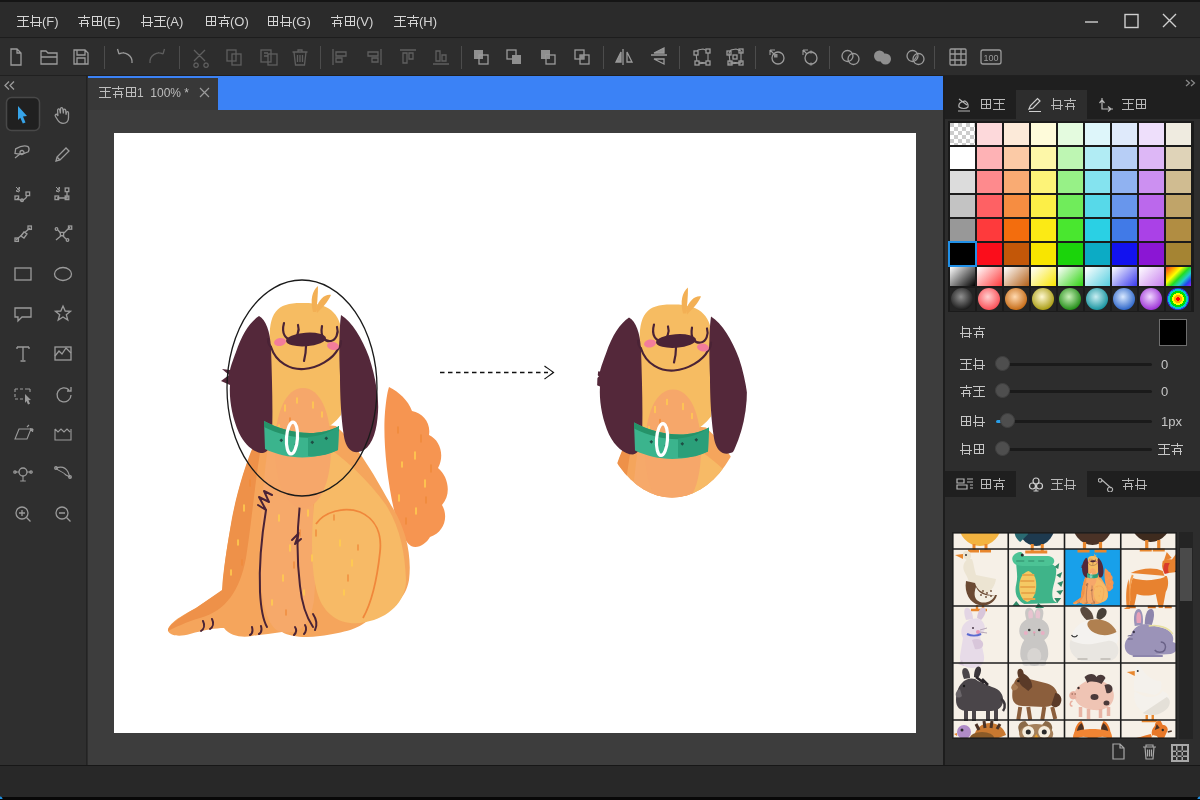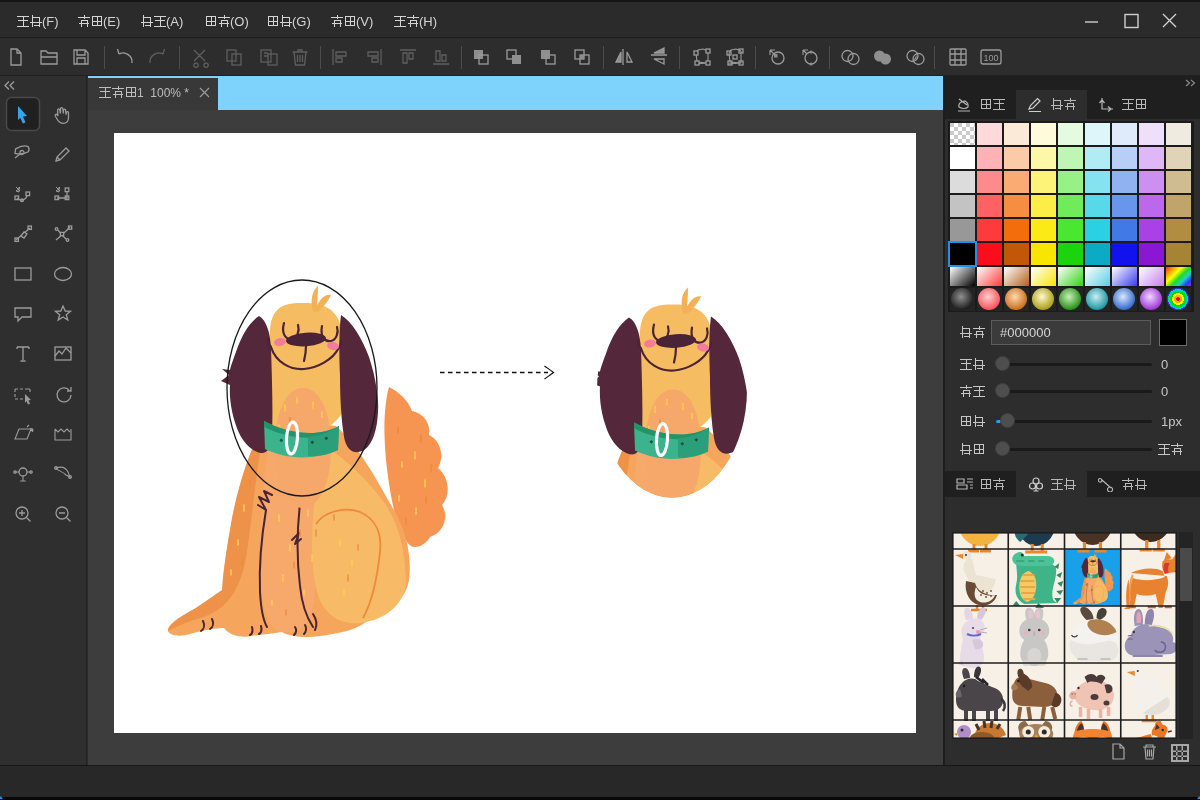--- a/index.html
+++ b/index.html
@@ -34,21 +34,21 @@
  linear-gradient(currentColor,currentColor) 9px 5px/1px 7px no-repeat,
  linear-gradient(currentColor,currentColor) 6px 0px/1px 4px no-repeat;}
 
 #menubar{left:0;top:0;width:1200px;height:38px;background:#2b2b2b;border-top:2px solid #151515;color:#d4d4d4;font-size:13px;border-bottom:1px solid #1d1d1d;}
 .mi{position:absolute;top:12px;letter-spacing:0px;}
 
 #toolbar{left:0;top:39px;width:1200px;height:37px;background:#2d2d2d;border-bottom:1px solid #202020;}
 
 #leftpanel{left:0;top:76px;width:87px;height:689px;background:#2f2f2f;border-right:1px solid #232323;}
 
-#tabbar{left:88px;top:76px;width:857px;height:34px;background:#7dd3fc;padding-left:28px;}
+#tabbar{left:88px;top:76px;width:857px;height:34px;background:#3b82f6;padding-left:28px;}
 #tab1{position:absolute;left:0px;top:2px;width:130px;height:32px;background:#383838;color:#c9c9c9;font-size:12px;line-height:30px;padding-left:10px;}
 
 #canvasarea{left:88px;top:110px;width:857px;height:655px;background:#3d3d3d;}
 #artboard{position:absolute;left:26px;top:23px;width:802px;height:600px;background:#ffffff;}
 
 #rightpanel{left:945px;top:76px;width:255px;height:689px;background:#2d2d2d;}
 #rphead{position:absolute;left:0;top:0;width:255px;height:14px;background:#1f1f1f;color:#9a9a9a;}
 .rtabs{position:absolute;left:0;width:255px;height:29px;background:#1f1f1f;}
 .rtab{position:absolute;top:0;height:29px;color:#b8b8b8;font-size:13px;display:flex;align-items:center;justify-content:center;gap:6px;}
 .rtab.on{background:#2d2d2d;}
@@ -539,21 +539,20 @@
     <div class="sw" style="left:221px;top:95px;background:#d0bc91"></div>
     <div class="sw" style="left:221px;top:119px;background:#c0a469"></div>
     <div class="sw" style="left:221px;top:143px;background:#b18d42"></div>
     <div class="sw" style="left:221px;top:167px;background:#a58433"></div>
     <div class="gw" style="left:221px;top:191px;background:linear-gradient(135deg,#e33 0%,#f90 18%,#ff0 36%,#2d2 54%,#2cc 70%,#24e 85%,#92e 100%)"></div>
     <div class="bw" style="left:221px;top:212px">
           <div class="ball" style="background:repeating-radial-gradient(circle at 50% 50%,#f00 0 2px,#fa0 2px 4px,#ff0 4px 6px,#0d0 6px 8px,#0cc 8px 10px,#33e 10px 12px,#92e 12px 14px)"></div>
         </div>
     </div>
     <div class="lab" style="left:14px;top:249px"><i class="zh zc"></i><i class="zh zd"></i></div>
-    <div id="colorinput">#000000</div>
     <div id="colorswatch"></div>
     <div class="lab" style="left:14px;top:281px"><i class="zh za"></i><i class="zh zc"></i></div>
     <div class="track" style="left:51px;top:287px;width:156px"></div>
     <div class="knob" style="left:50px;top:280px"></div>
     <div class="val" style="left:216px;top:281px;width:30px">0</div>
     <div class="lab" style="left:14px;top:308px"><i class="zh zd"></i><i class="zh za"></i></div>
     <div class="track" style="left:51px;top:314px;width:156px"></div>
     <div class="knob" style="left:50px;top:307px"></div>
     <div class="val" style="left:216px;top:308px;width:30px">0</div>
     <div class="lab" style="left:14px;top:338px"><i class="zh zb"></i><i class="zh zc"></i></div>

